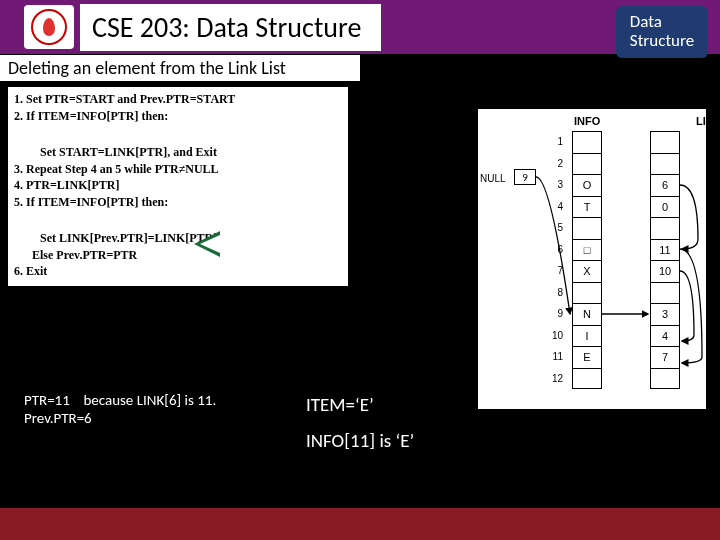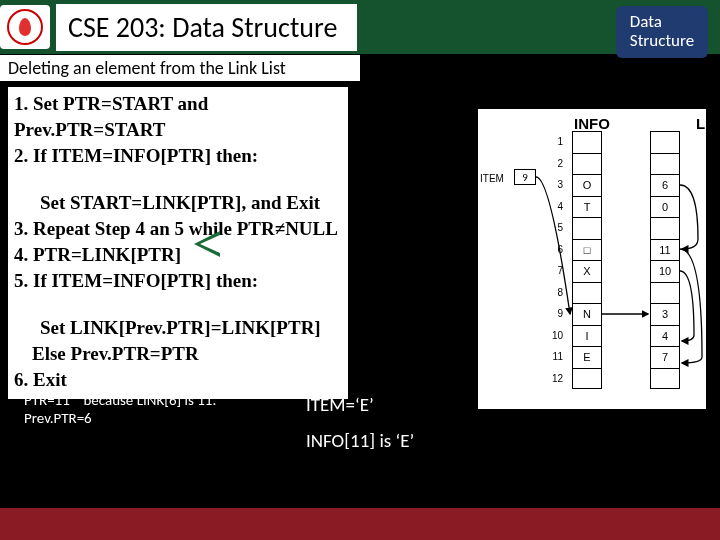--- a/index.html
+++ b/index.html
@@ -1,35 +1,35 @@
 <!DOCTYPE html>
 <html><head>
 <meta charset="utf-8">
 <style>
   * { margin: 0; padding: 0; box-sizing: border-box; }
   body { width: 720px; height: 540px; background: #000; font-family: Calibri, Arial, sans-serif; overflow: hidden; position: relative; }
-  .top-banner { background: #14532d; height: 54px; display: flex; align-items: center; padding-left: 0; }
+  .top-banner { background: #701a75; height: 54px; display: flex; align-items: center; padding-left: 24px; }
   .logo { width: 50px; height: 44px; background: #fff; border-radius: 4px; display: flex; align-items: center; justify-content: center; font-size: 9px; color: #c00; text-align: center; flex-direction: column; }
   .logo-inner { width: 36px; height: 36px; border: 2px solid #c00; border-radius: 50%; display:flex; align-items:center; justify-content:center; }
   .logo-flame { width: 12px; height: 18px; background: #e03030; border-radius: 50% 50% 50% 50% / 60% 60% 40% 40%; }
   .course-title { background: #fff; color: #000; font-size: 28px; padding: 6px 20px 6px 12px; margin-left: 6px; font-family: Calibri, Arial, sans-serif; }
   .badge { position: absolute; right: 12px; top: 6px; width: 92px; height: 52px; background: #1f3b6f; color: #fff; border-radius: 6px; display: flex; align-items: center; justify-content: center; font-size: 17px; line-height: 1.1; text-align: left; padding: 4px 18px; }
   .subtitle-bar { background: #fff; color: #000; font-size: 18px; padding: 2px 8px; width: 360px; margin-top: 1px; }
   .content { position: relative; width: 100%; height: 430px; }
-  .algo-box { position: absolute; left: 8px; top: 6px; width: 340px; background: #fff; color: #000; font-family: 'Times New Roman', serif; font-size: 19px; padding: 4px 6px 6px 6px; line-height: 1.38; }
+  .algo-box { position: absolute; left: 8px; top: 6px; width: 340px; background: #fff; color: #000; font-family: 'Times New Roman', serif; font-size: 12px; padding: 4px 6px 6px 6px; line-height: 1.38; }
   .algo-box .step { font-weight: bold; }
   .algo-box .sub { padding-left: 26px; font-weight: bold; display: block; margin-top: 20px; }
   .algo-box .else { padding-left: 18px; font-weight: bold; display: block; }
   .callout { position: absolute; left: 218px; top: 150px; width: 164px; height: 26px; background: #fff; border: 2px solid #1b6b3a; color: #000; display: flex; align-items: center; justify-content: center; font-size: 14px; }
   .arrow-tail { position: absolute; left: 194px; top: 150px; width: 0; height: 0; border-top: 13px solid transparent; border-bottom: 13px solid transparent; border-right: 26px solid #1b6b3a; }
   .arrow-tail::after { content: ""; position: absolute; left: 6px; top: -9px; width: 0; height: 0; border-top: 9px solid transparent; border-bottom: 9px solid transparent; border-right: 20px solid #fff; }
   .state { position: absolute; left: 24px; top: 310px; color: #fff; font-size: 15px; }
   .state-right { position: absolute; left: 306px; top: 306px; color: #fff; font-size: 19px; line-height: 1.9; }
   .diagram { position: absolute; right: 14px; top: 28px; width: 228px; height: 300px; background: #fff; }
-  .col-label { position: absolute; font-family: Arial, sans-serif; font-size: 15px; font-weight: bold; color: #000; }
+  .col-label { position: absolute; font-family: Arial, sans-serif; font-size: 11px; font-weight: bold; color: #000; }
   .start-label { position: absolute; left: 2px; top: 64px; font-size: 10px; font-family: Arial, sans-serif; color:#000; }
   .start-box { position: absolute; left: 36px; top: 60px; width: 22px; height: 16px; border: 1.5px solid #000; display:flex; align-items:center; justify-content:center; font-size:11px; color:#000; }
   .col { position: absolute; top: 22px; border: 1.5px solid #000; background:#fff; }
   .col.idx { left: 70px; width: 18px; height: 258px; border: none; }
   .col.info { left: 94px; width: 30px; height: 258px; }
   .col.link { left: 172px; width: 30px; height: 258px; }
   .cell { height: 21.5px; border-bottom: 1px solid #000; display:flex; align-items:center; justify-content:center; font-size: 11px; color:#000; font-family: Arial, sans-serif; }
   .cell.last { border-bottom: none; }
   .col.idx .cell { border: none; justify-content: flex-end; padding-right: 3px; font-size: 10px; height: 21.5px; }
   svg.arrows { position: absolute; left: 0; top: 0; width: 228px; height: 300px; pointer-events: none; }
@@ -77,21 +77,21 @@
     <div>Prev.PTR=6</div>
   </div>
   <div class="state-right">
     <div>ITEM=‘E’</div>
     <div>INFO[11] is ‘E’</div>
   </div>
 
   <div class="diagram">
     <div class="col-label" style="left:96px; top:6px;">INFO</div>
     <div class="col-label" style="left:174px; top:6px;padding-left:44px;">LINK</div>
-    <div class="start-label">ITEM</div>
+    <div class="start-label">NULL</div>
     <div class="start-box">9</div>
 
     <div class="col idx">
         <div class="cell">1</div>
         <div class="cell">2</div>
         <div class="cell">3</div>
         <div class="cell">4</div>
         <div class="cell">5</div>
         <div class="cell">6</div>
         <div class="cell">7</div>

